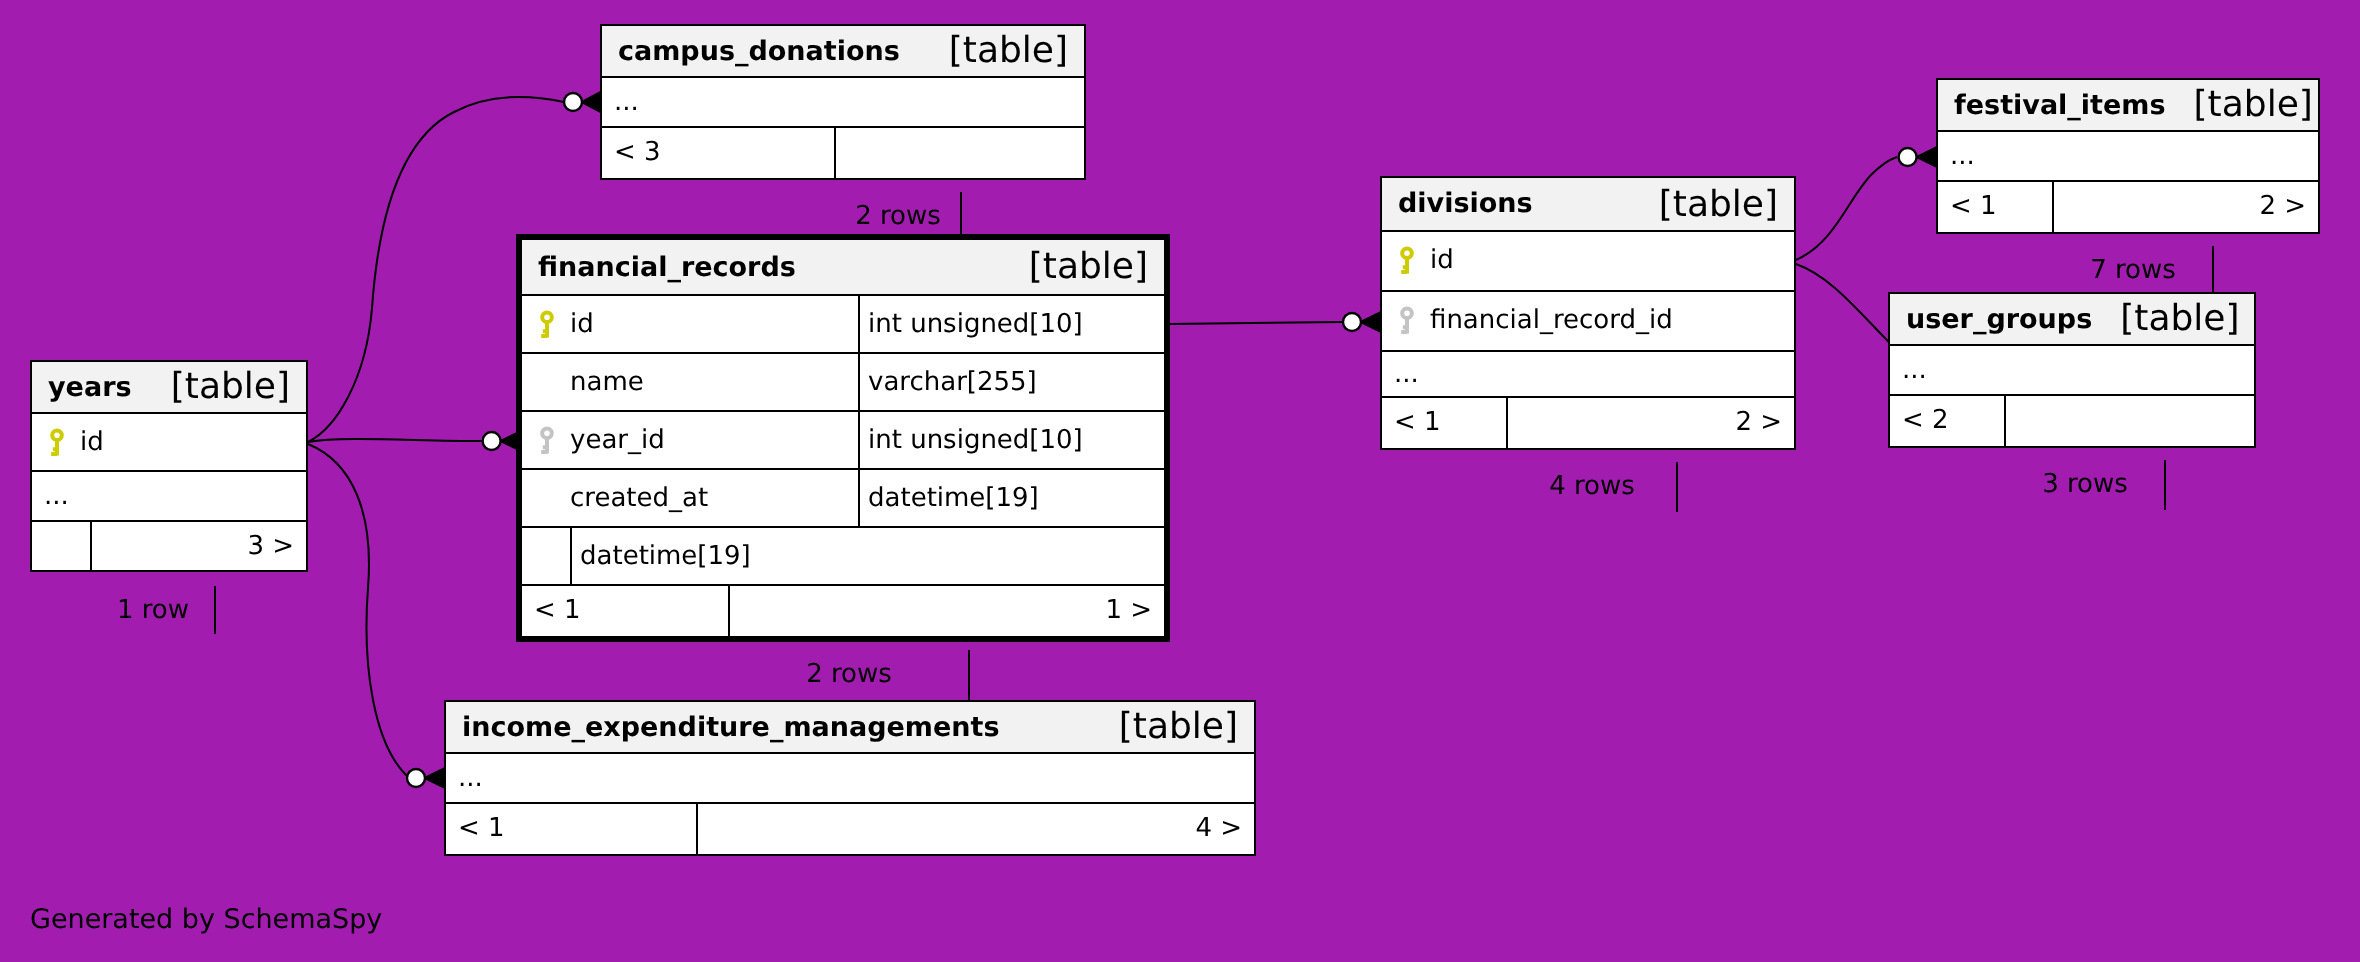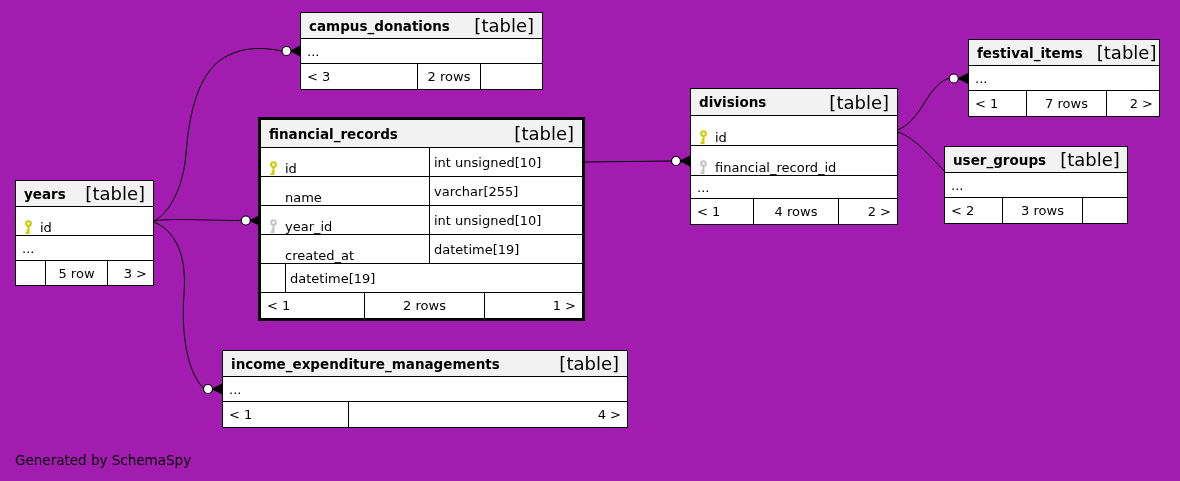--- a/index.html
+++ b/index.html
@@ -29,21 +29,21 @@
     border-bottom: 1px solid #000;
     height: 26px;
     padding: 0 8px;
     white-space: nowrap;
   }
   .tbl.focus .tbl-header { height: 28px; }
   .tbl-name { font-weight: bold; font-size: 13.5px; }
   .tbl-tag { font-size: 18px; margin-left: 14px; }
   .row {
     display: flex;
-    align-items: flex-end;
+    align-items: center;
     border-bottom: 1px solid #000;
     height: 29px;
     white-space: nowrap;
   }
   .row .key-cell {
     width: 24px;
     display: flex;
     justify-content: center;
     align-items: center;
     flex: none;
@@ -68,21 +68,21 @@
   .footer { display: flex; height: 25px; }
   .footer .cell {
     display: flex;
     align-items: center;
     padding: 0 6px;
     border-right: 1px solid #000;
     height: 100%;
     white-space: nowrap;
   }
   .footer .cell:last-child { border-right: none; flex: 1; }
-  .footer .cell.mid { justify-content: center; }
+  .footer .cell.mid { justify-content: center; margin-top: 32px; }
   .footer .cell.right { justify-content: flex-end; }
   .credit {
     position: absolute;
     left: 15px;
     top: 452px;
     font-size: 13.5px;
     z-index: 1;
   }
   .key-icon { display: block; }
 </style>
@@ -146,21 +146,21 @@
         <svg class="key-icon" width="11" height="15" viewBox="0 0 11 15">
           <circle cx="5.5" cy="3.6" r="2.4" fill="none" stroke-width="2" stroke="#cccc00"></circle>
           <path d="M5.5 6 V13.8 M5.5 13 H2.6 M5.5 10.6 H3.4" fill="none" stroke-width="2" stroke="#cccc00"></path>
         </svg>
       </span>
       <span class="name-cell">id</span>
     </div>
     <div class="more-row">...</div>
     <div class="footer" style="height:24px">
       <span class="cell" style="width:30px"></span>
-      <span class="cell mid" style="width:62px">5 row</span>
+      <span class="cell mid" style="width:62px">1 row</span>
       <span class="cell right">3 &gt;</span>
     </div>
   </div>
 
   <div class="tbl focus" style="left:258px; top:117px; width:327px;">
     <div class="tbl-header">
       <span class="tbl-name">financial_records</span>
       <span class="tbl-tag">[table]</span>
     </div>
     <div class="row">

